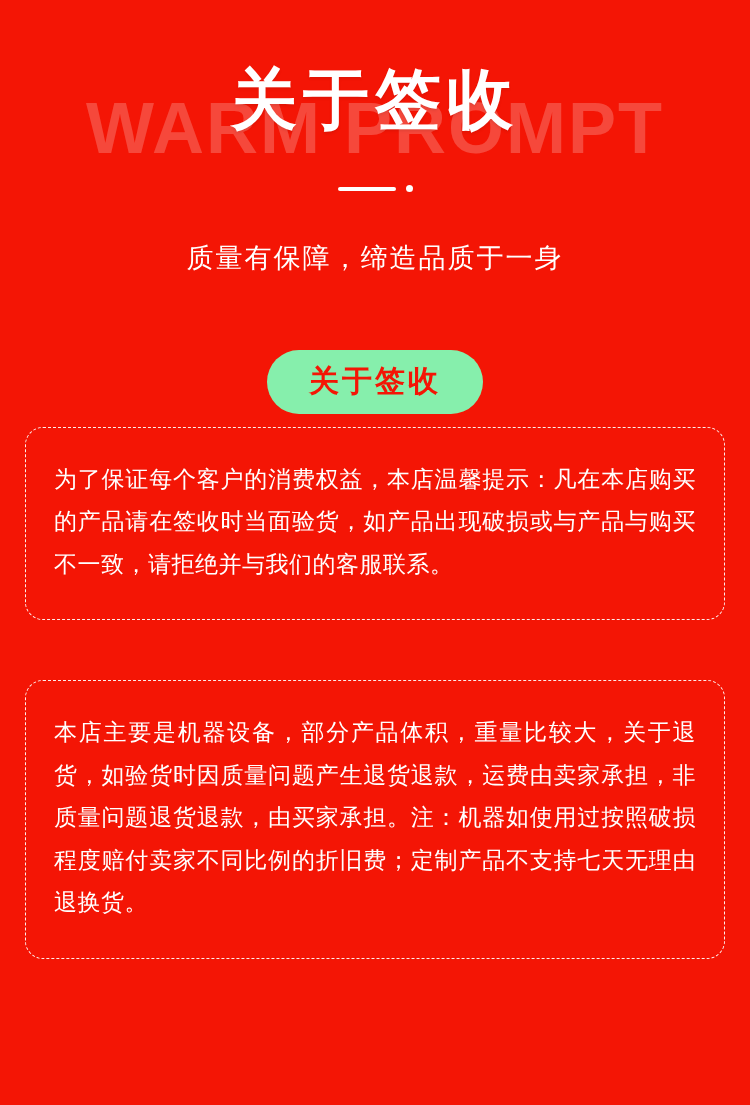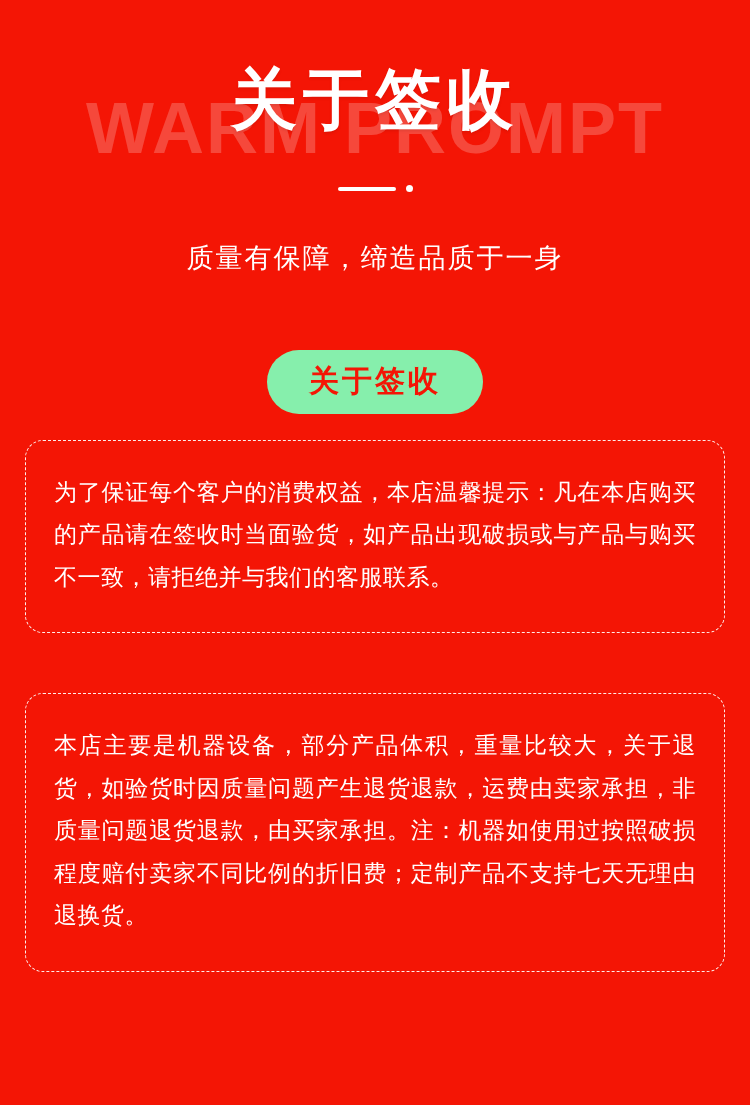--- a/index.html
+++ b/index.html
@@ -112,21 +112,21 @@
     font-size: 30px;
     font-weight: bold;
     letter-spacing: 3px;
     padding: 12px 42px 14px;
     border-radius: 32px;
     display: inline-block;
     line-height: 1.25;
   }
 
   .dashed-box {
-    margin: 26px auto 0;
+    margin: 13px auto 0;
     width: 700px;
     box-sizing: border-box;
     border: 1px dashed rgba(255,255,255,0.92);
     border-radius: 18px;
     padding: 30px 28px 34px;
   }
 
   .body-text {
     color: #ffffff;
     font-size: 23px;

